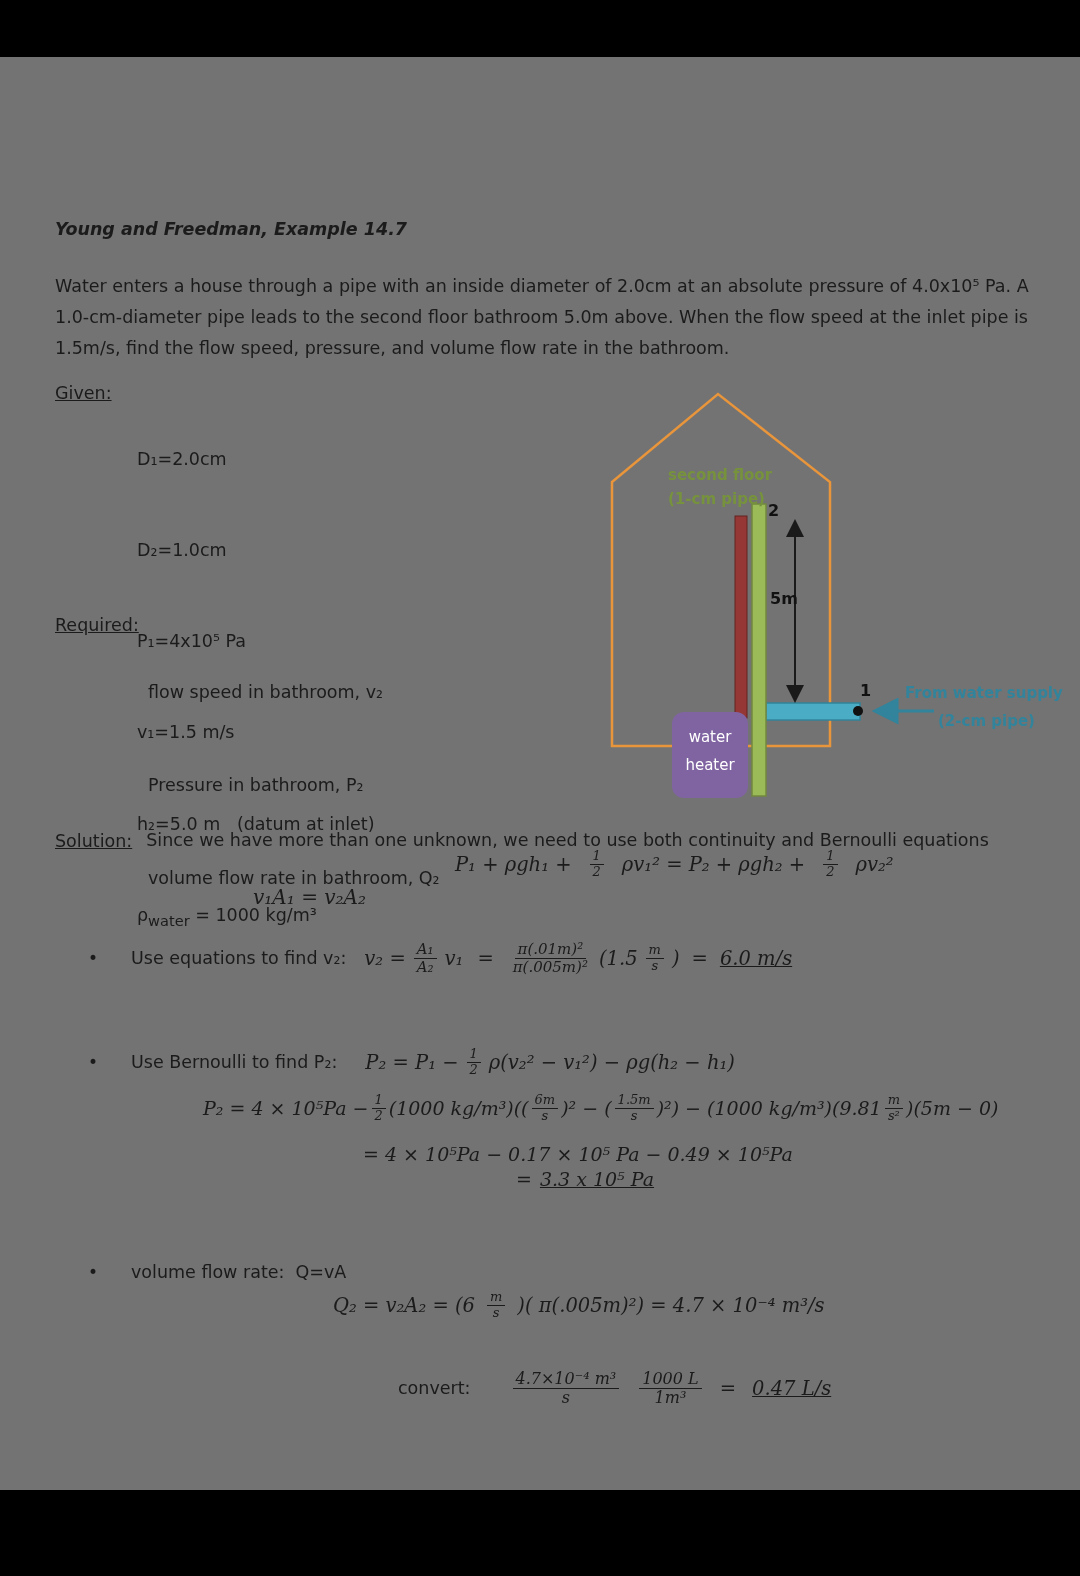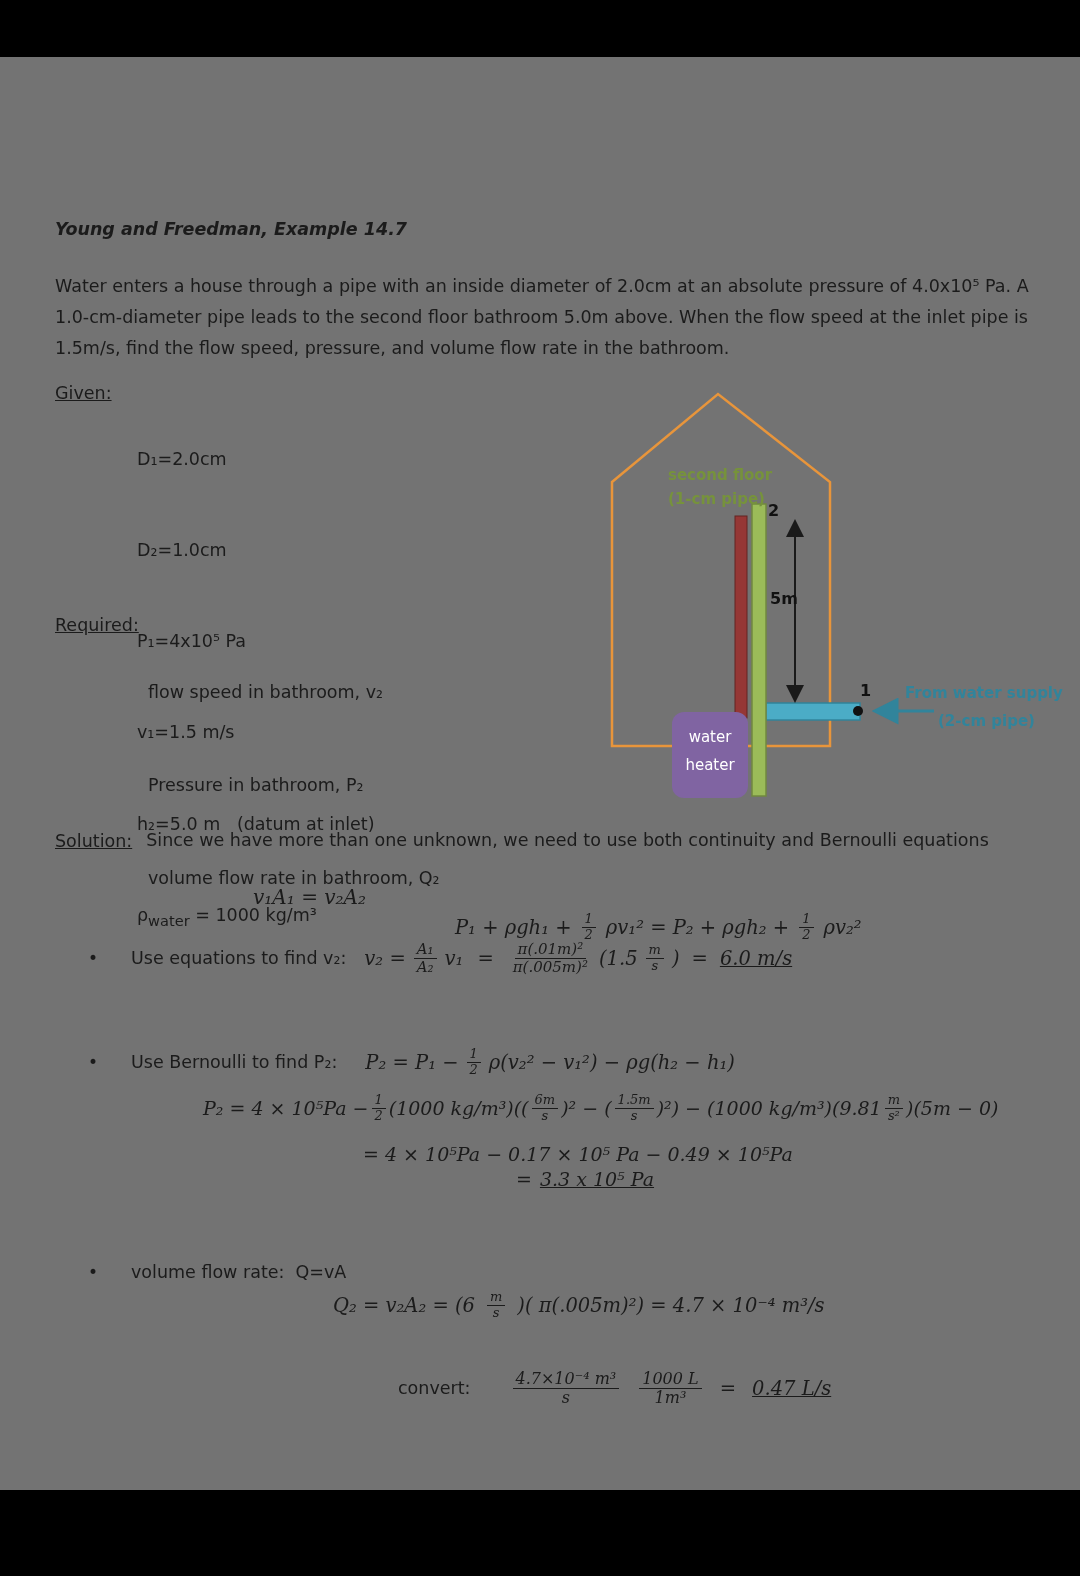--- a/index.html
+++ b/index.html
@@ -65,21 +65,21 @@
     <div>Pressure in bathroom, P₂</div>
     <div>volume flow rate in bathroom, Q₂</div>
   </div>
 
   <div class="row" style="left:55px; top:768px; gap:14px;">
     <span class="seclabel">Solution:</span>
     <span class="body-txt">Since we have more than one unknown, we need to use both continuity and Bernoulli equations</span>
   </div>
 
   <div class="abs m" style="left:253px; top:828px; font-size:20px;">v₁A₁ = v₂A₂</div>
-  <div class="row" style="left:455px; top:844px; height:52px; gap:8px;">
+  <div class="row" style="left:455px; top:781px; height:52px; gap:16px;">
     <span class="m">P₁ + ρgh₁ +</span>
     <span class="frac small"><span class="num">1</span><span class="den">2</span></span>
     <span class="m">ρv₁² = P₂ + ρgh₂ +</span>
     <span class="frac small"><span class="num">1</span><span class="den">2</span></span>
     <span class="m">ρv₂²</span>
   </div>
 
   <div class="row" style="left:88px; top:872px; height:58px;">
     <span class="bullet"></span>
     <span class="lbl">Use equations to find v₂:</span>

